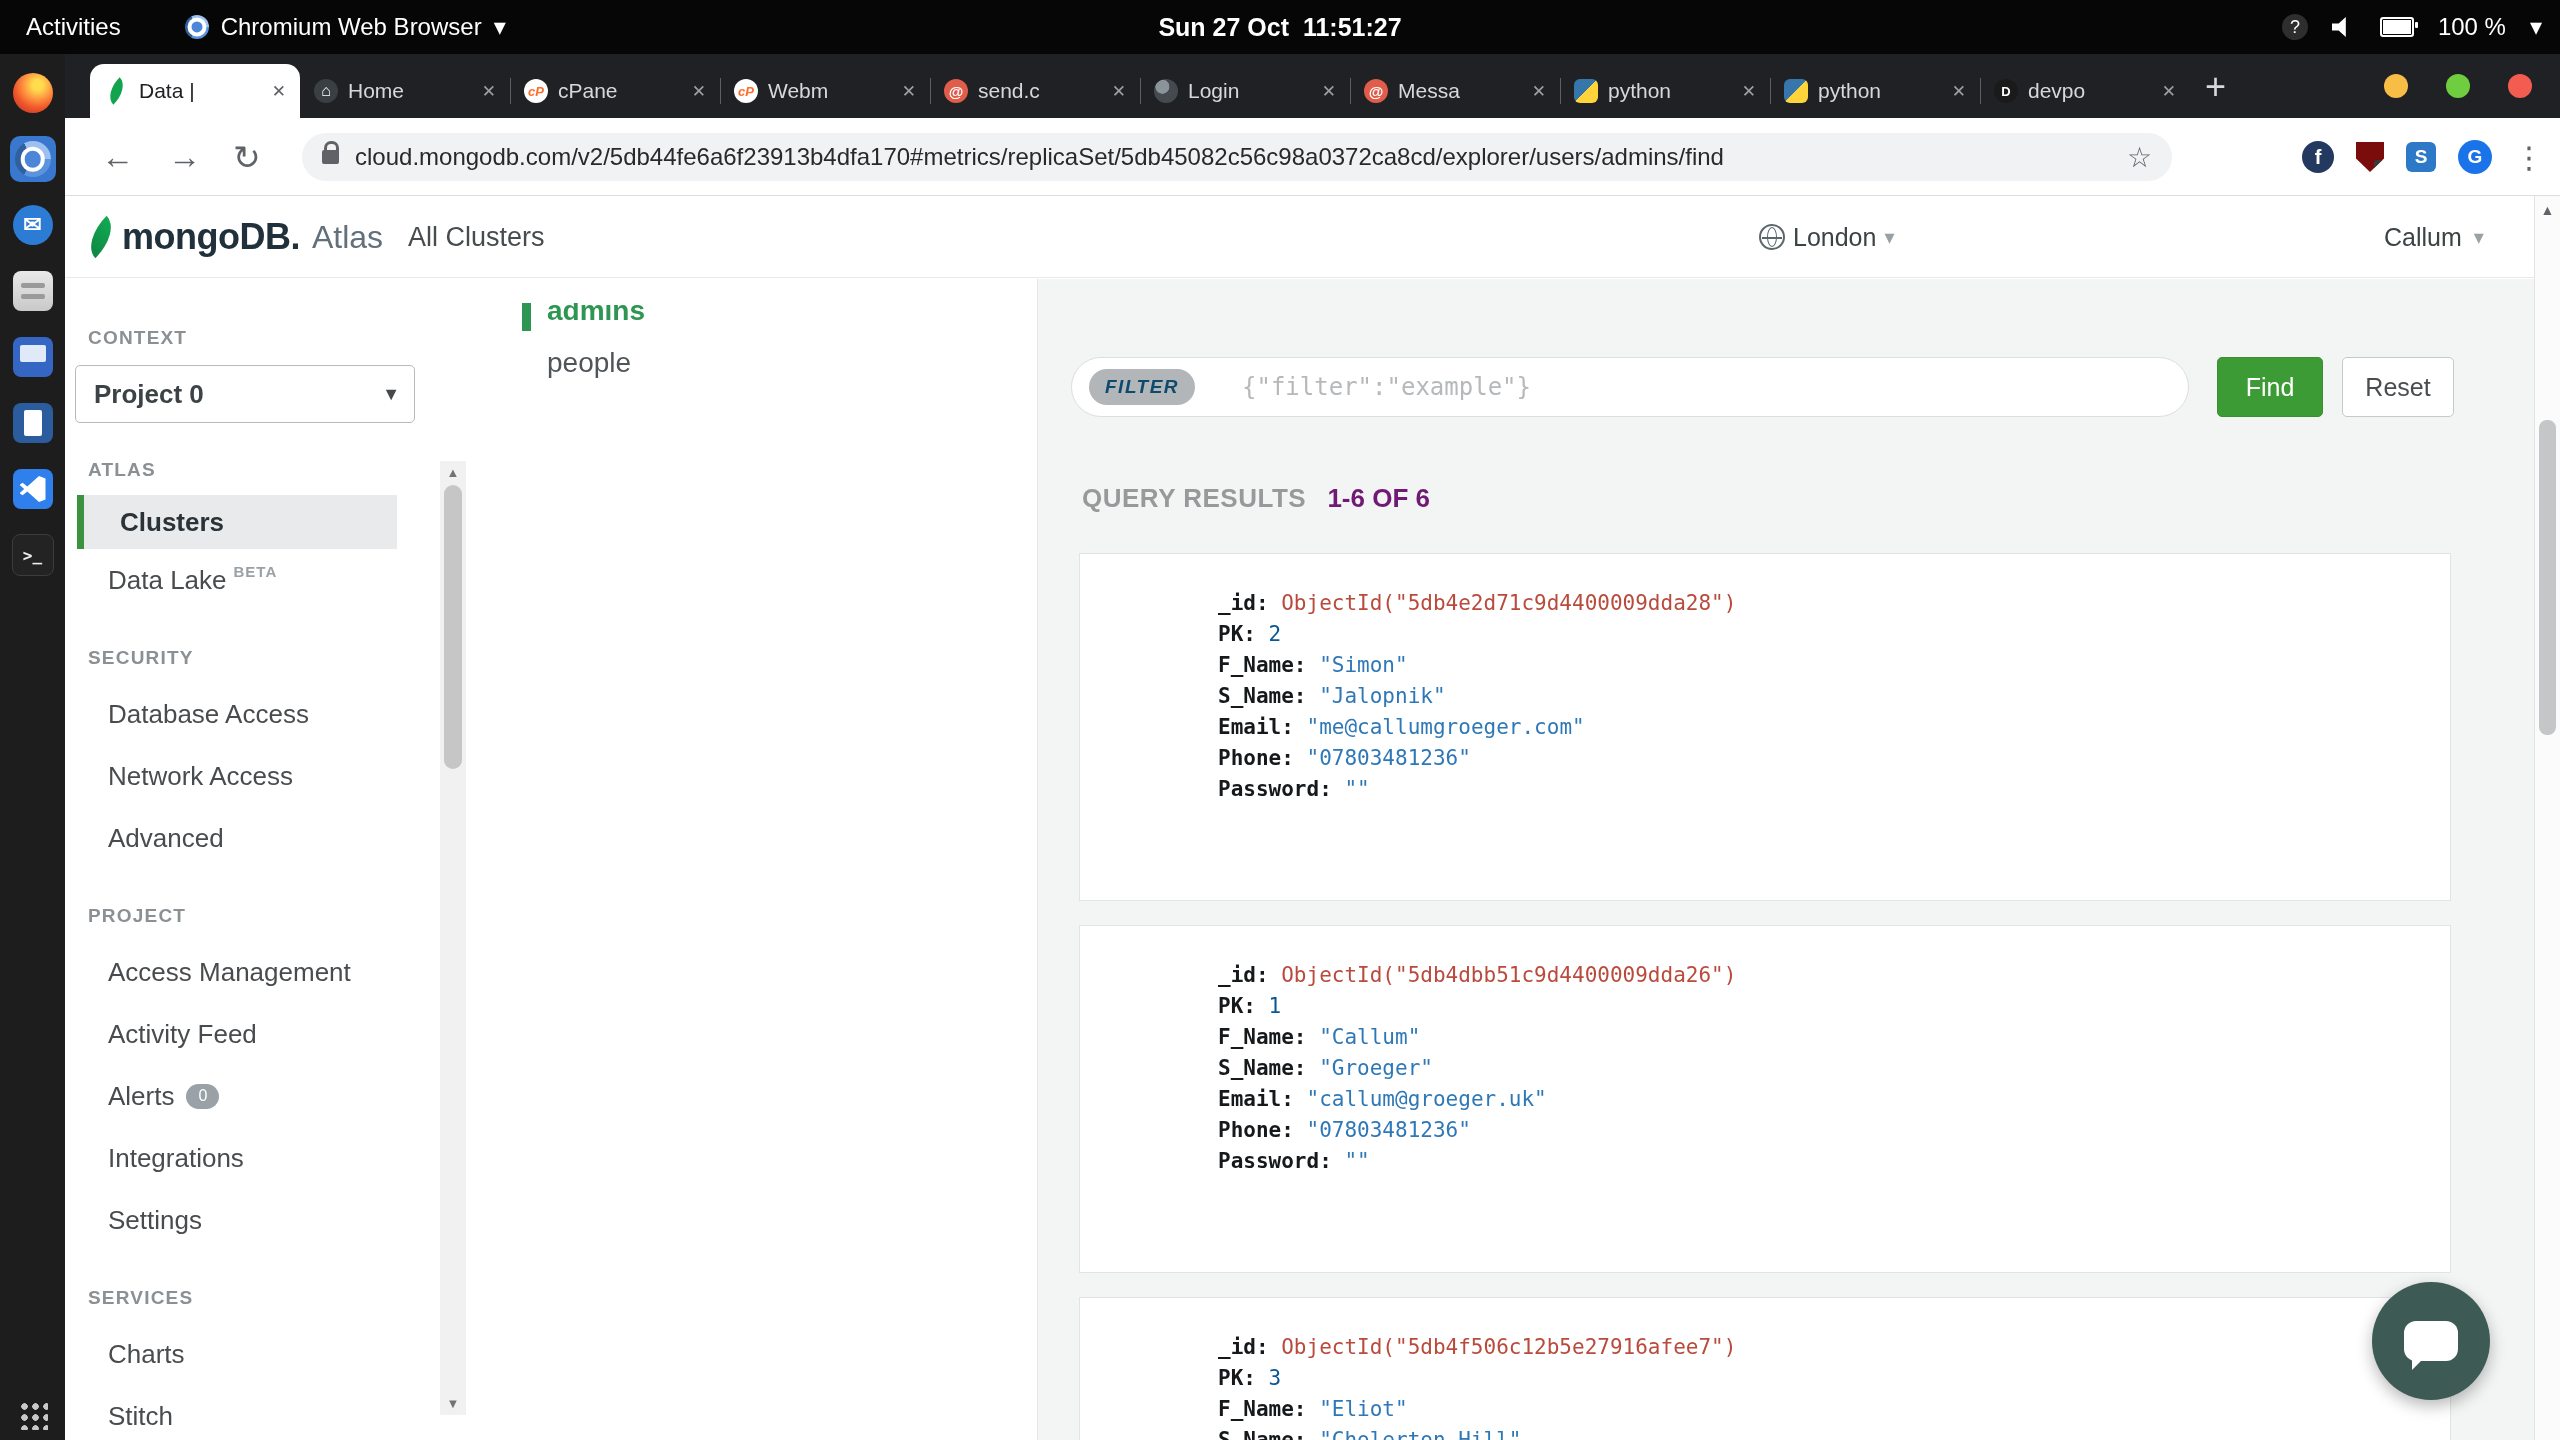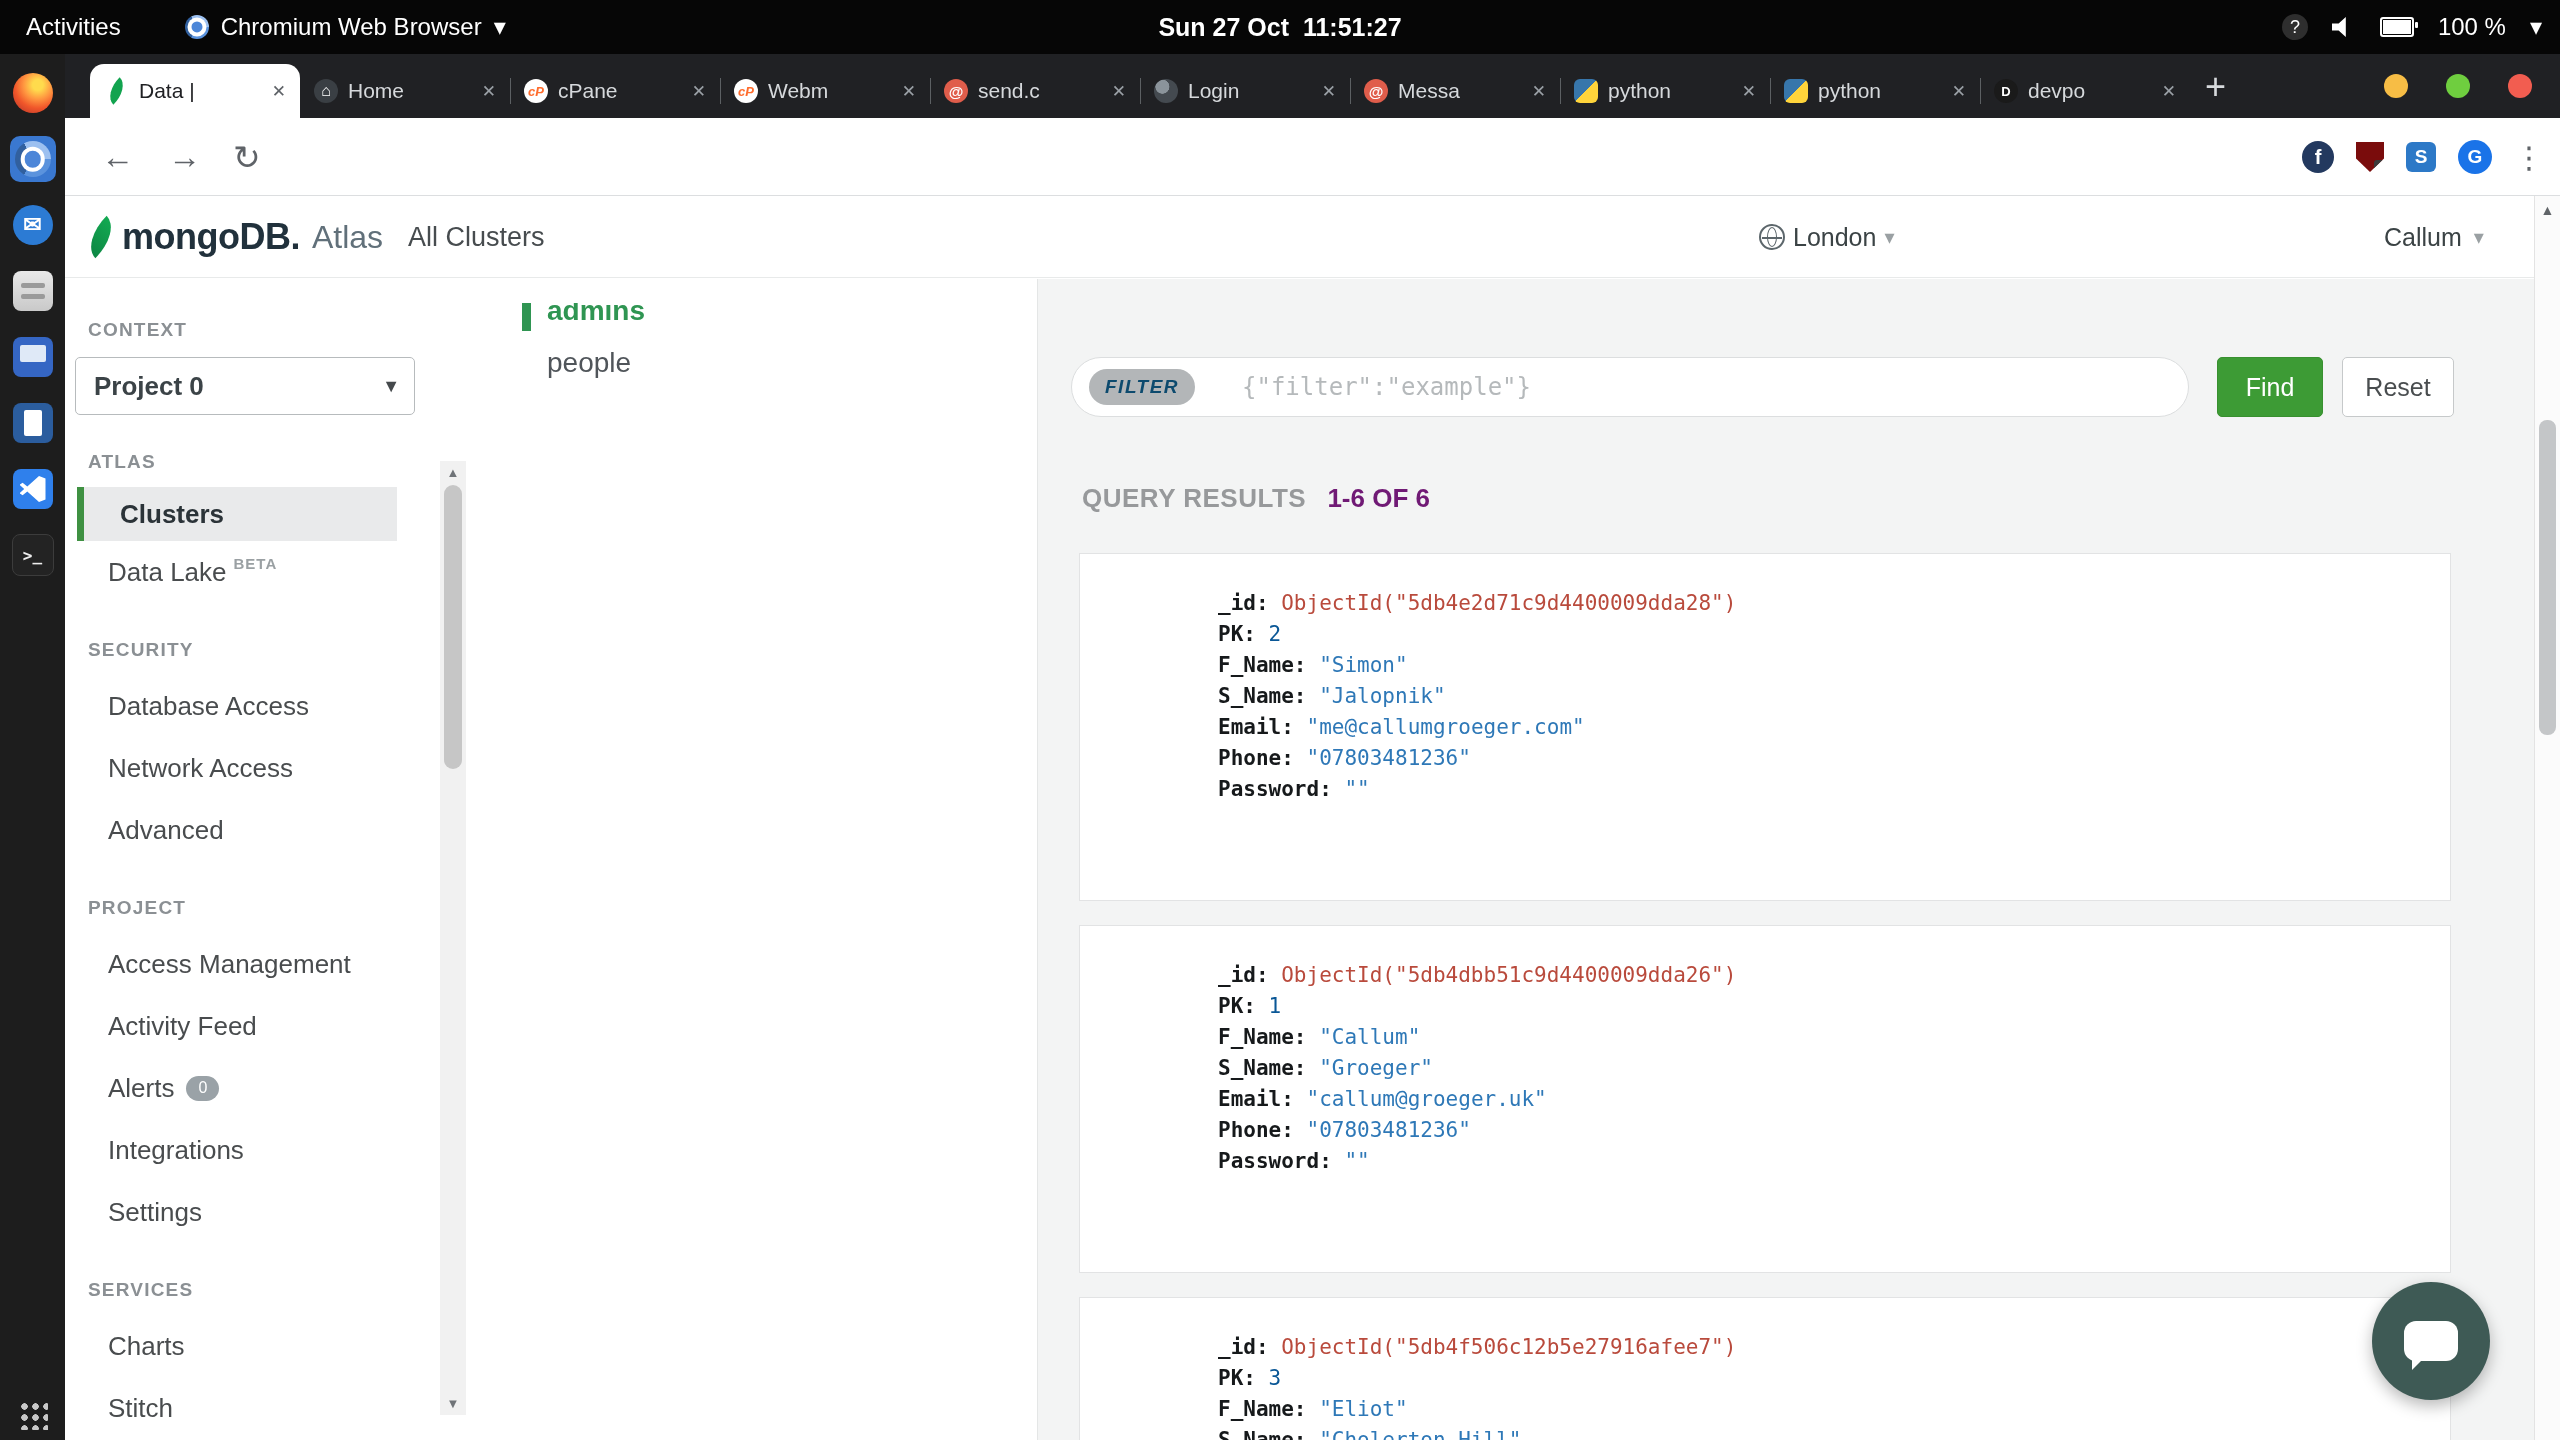--- a/index.html
+++ b/index.html
@@ -148,21 +148,21 @@
     gap:12px;font-size:25px;color:#3b4345;cursor:pointer;}
   .caret-g{color:#9aa0a3;font-size:20px;}
 
   .content{position:absolute;left:0;top:83px;right:0;bottom:0;}
 
   
   .sidebar{position:absolute;left:0;top:0;bottom:0;width:401px;background:#fff;
     overflow:hidden;padding-top:36px;box-sizing:border-box;}
   .side-label{margin:36px 0 14px 23px;font-size:19px;font-weight:700;color:#8b9094;
     letter-spacing:1.2px;}
-  .side-label.first{margin-top:4px;}
+  .side-label.first{margin-top:12px;}
   .project-select{position:relative;margin:16px 0 24px 10px;width:340px;height:58px;
     border:1px solid #b7bbbd;border-radius:5px;background:#fff;display:flex;align-items:center;
     cursor:pointer;box-sizing:border-box;}
   .project-select span.lbl{font-size:26px;font-weight:700;color:#3b4347;margin-left:18px;}
   .project-select .dd{position:absolute;right:14px;color:#45494c;font-size:18px;}
   .i-down::before{content:"▼";} .i-up::before{content:"▲";}
   .side-item{height:62px;display:flex;align-items:center;padding-left:43px;font-size:26px;
     color:#494c4e;cursor:pointer;}
   .side-item.active{height:54px;margin-left:12px;width:320px;background:#e9eaeb;
     border-left:7px solid #3f9142;padding-left:36px;font-weight:700;color:#2b3338;
@@ -339,20 +339,25 @@
         <span class="wc wc-min"></span>
         <span class="wc wc-max"></span>
         <span class="wc wc-close"></span>
       </div>
     </div>
 
     <div class="toolbar">
       <span class="navbtn i-back" style="left:36px"></span>
       <span class="navbtn i-fwd" style="left:103px"></span>
       <span class="navbtn i-reload" style="left:168px"></span>
+      <div class="omnibox">
+        <span class="lock"></span>
+        <div class="url">cloud.mongodb.com/v2/5db44fe6a6f23913b4dfa170#metrics/replicaSet/5db45082c56c98a0372ca8cd/explorer/users/admins/find</div>
+        <span class="star i-star"></span>
+      </div>
       <div class="tb-right">
         <span class="ext-f"></span>
         <span class="ext-ublock">
           <span class="ub-badge">9</span>
         </span>
         <span class="ext-s"></span>
         <span class="avatar">G</span>
         <span class="kebab i-kebab"></span>
       </div>
     </div>

